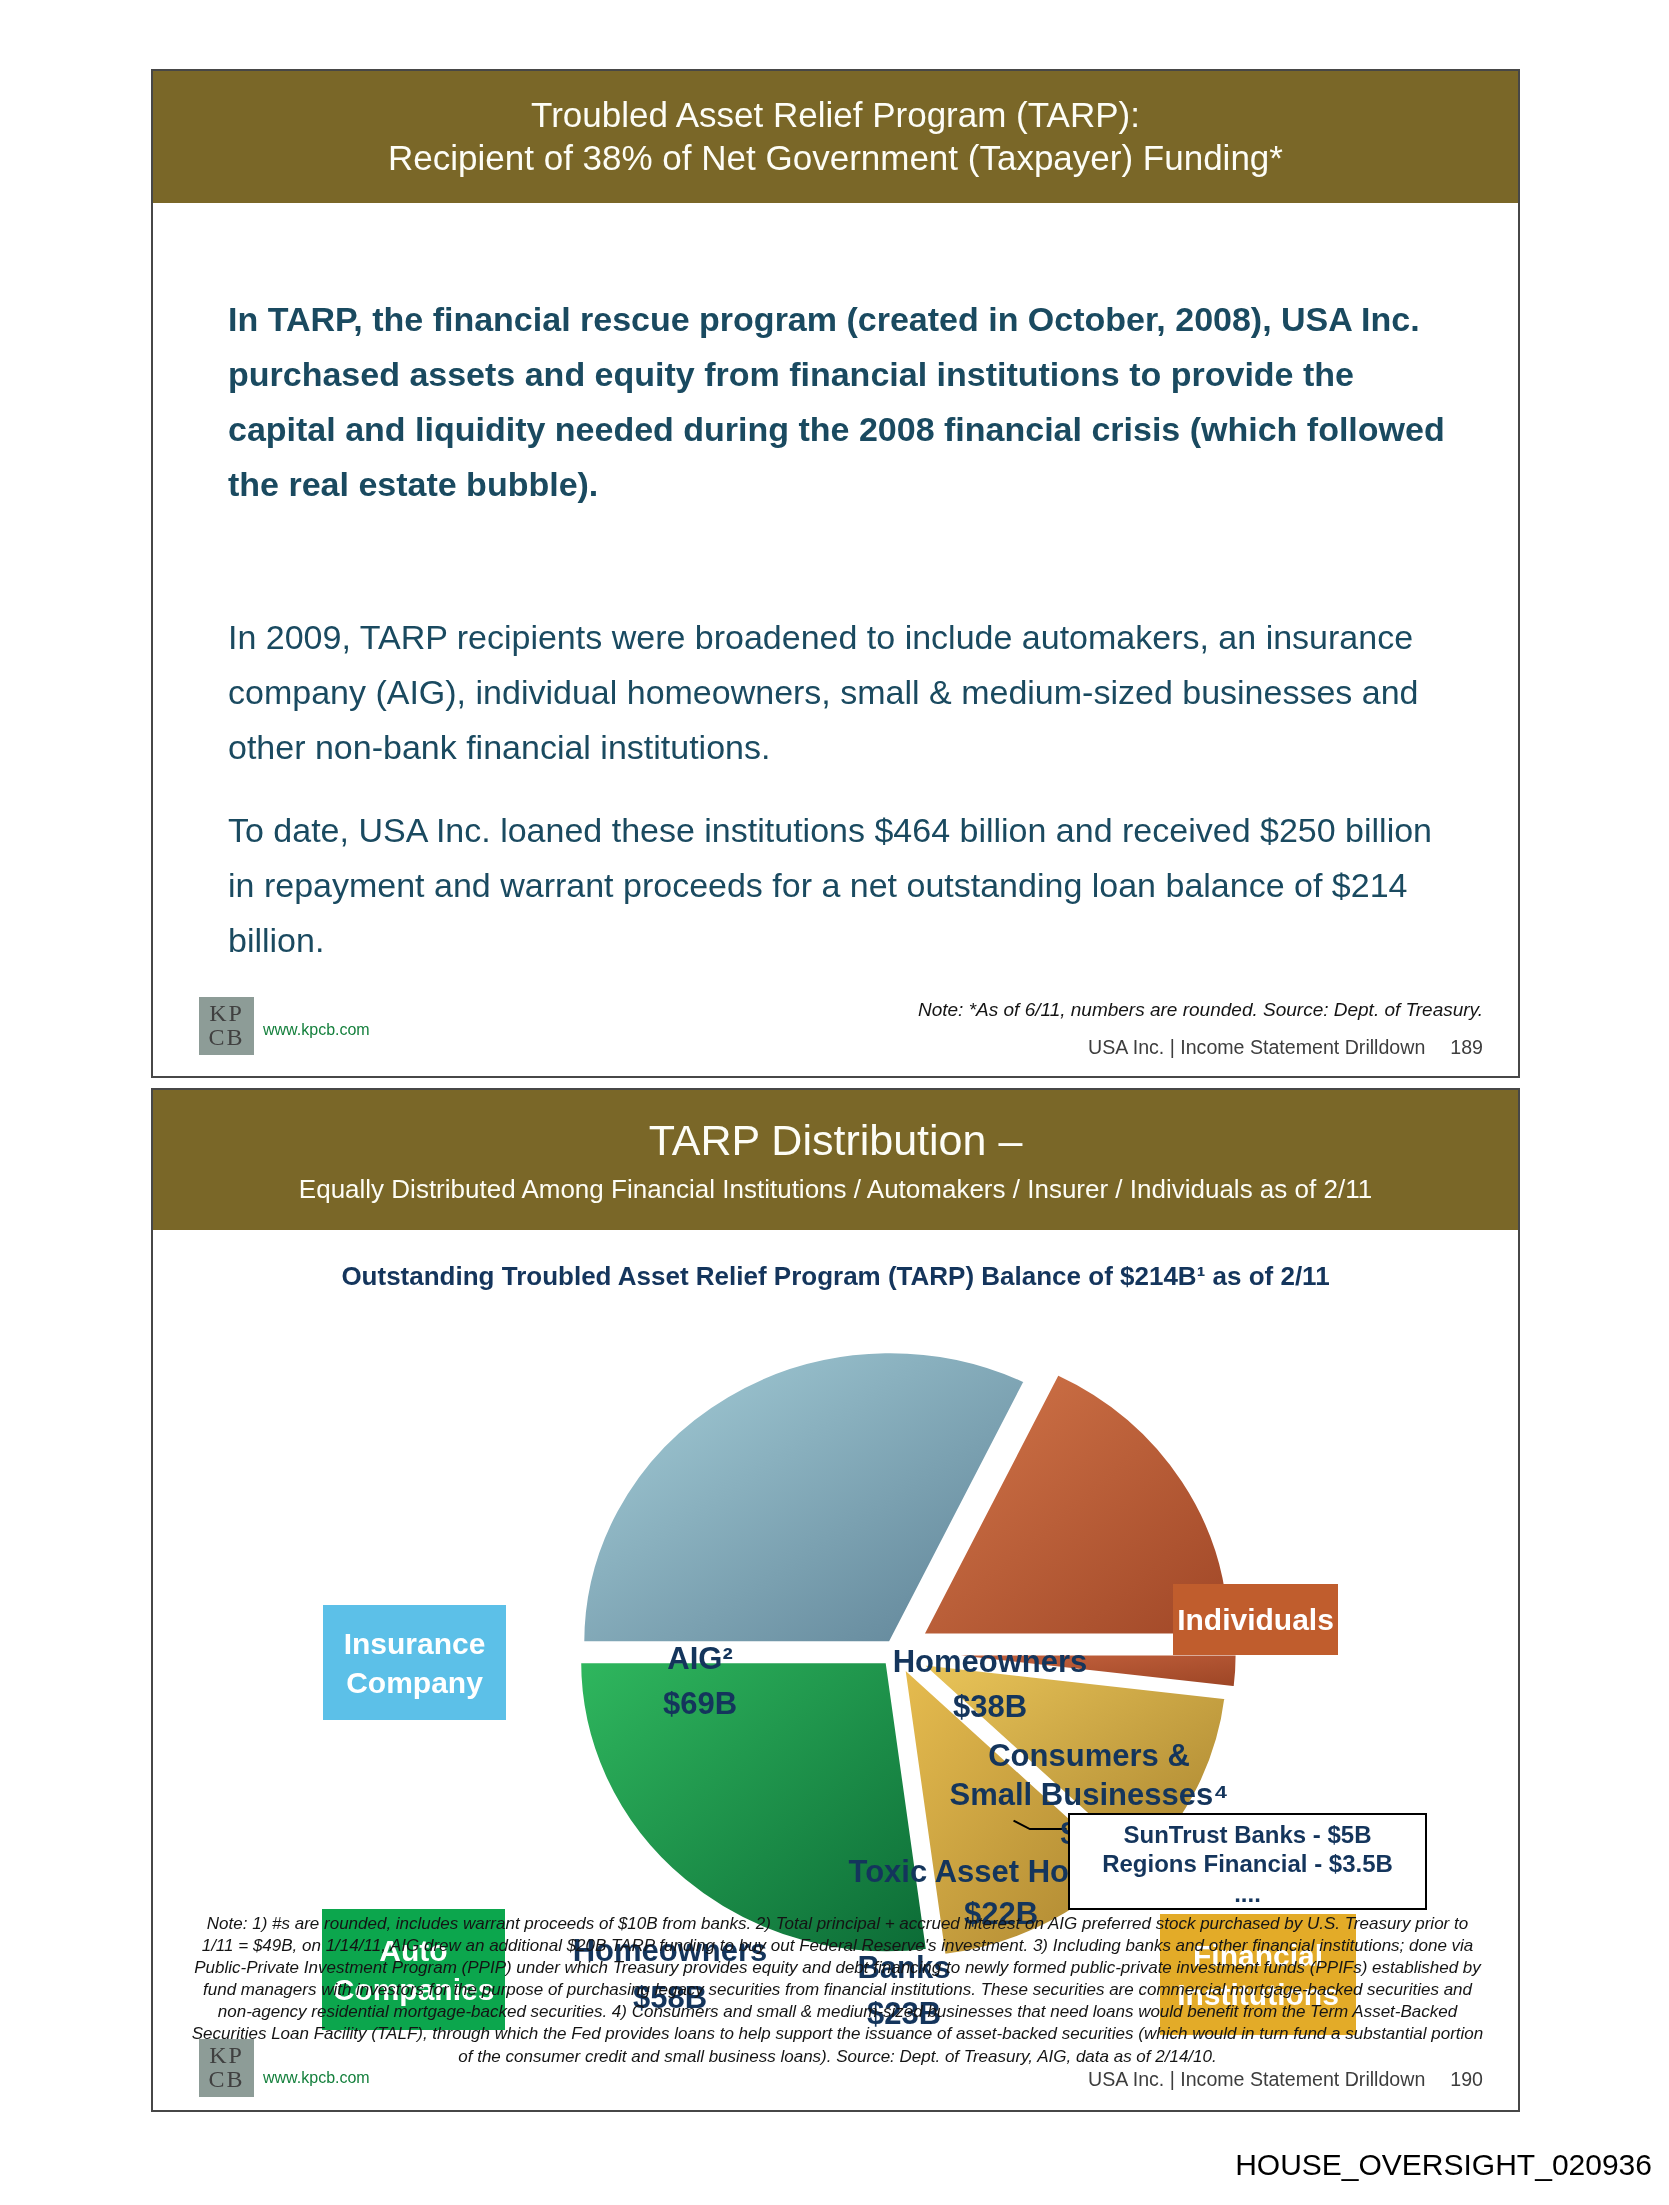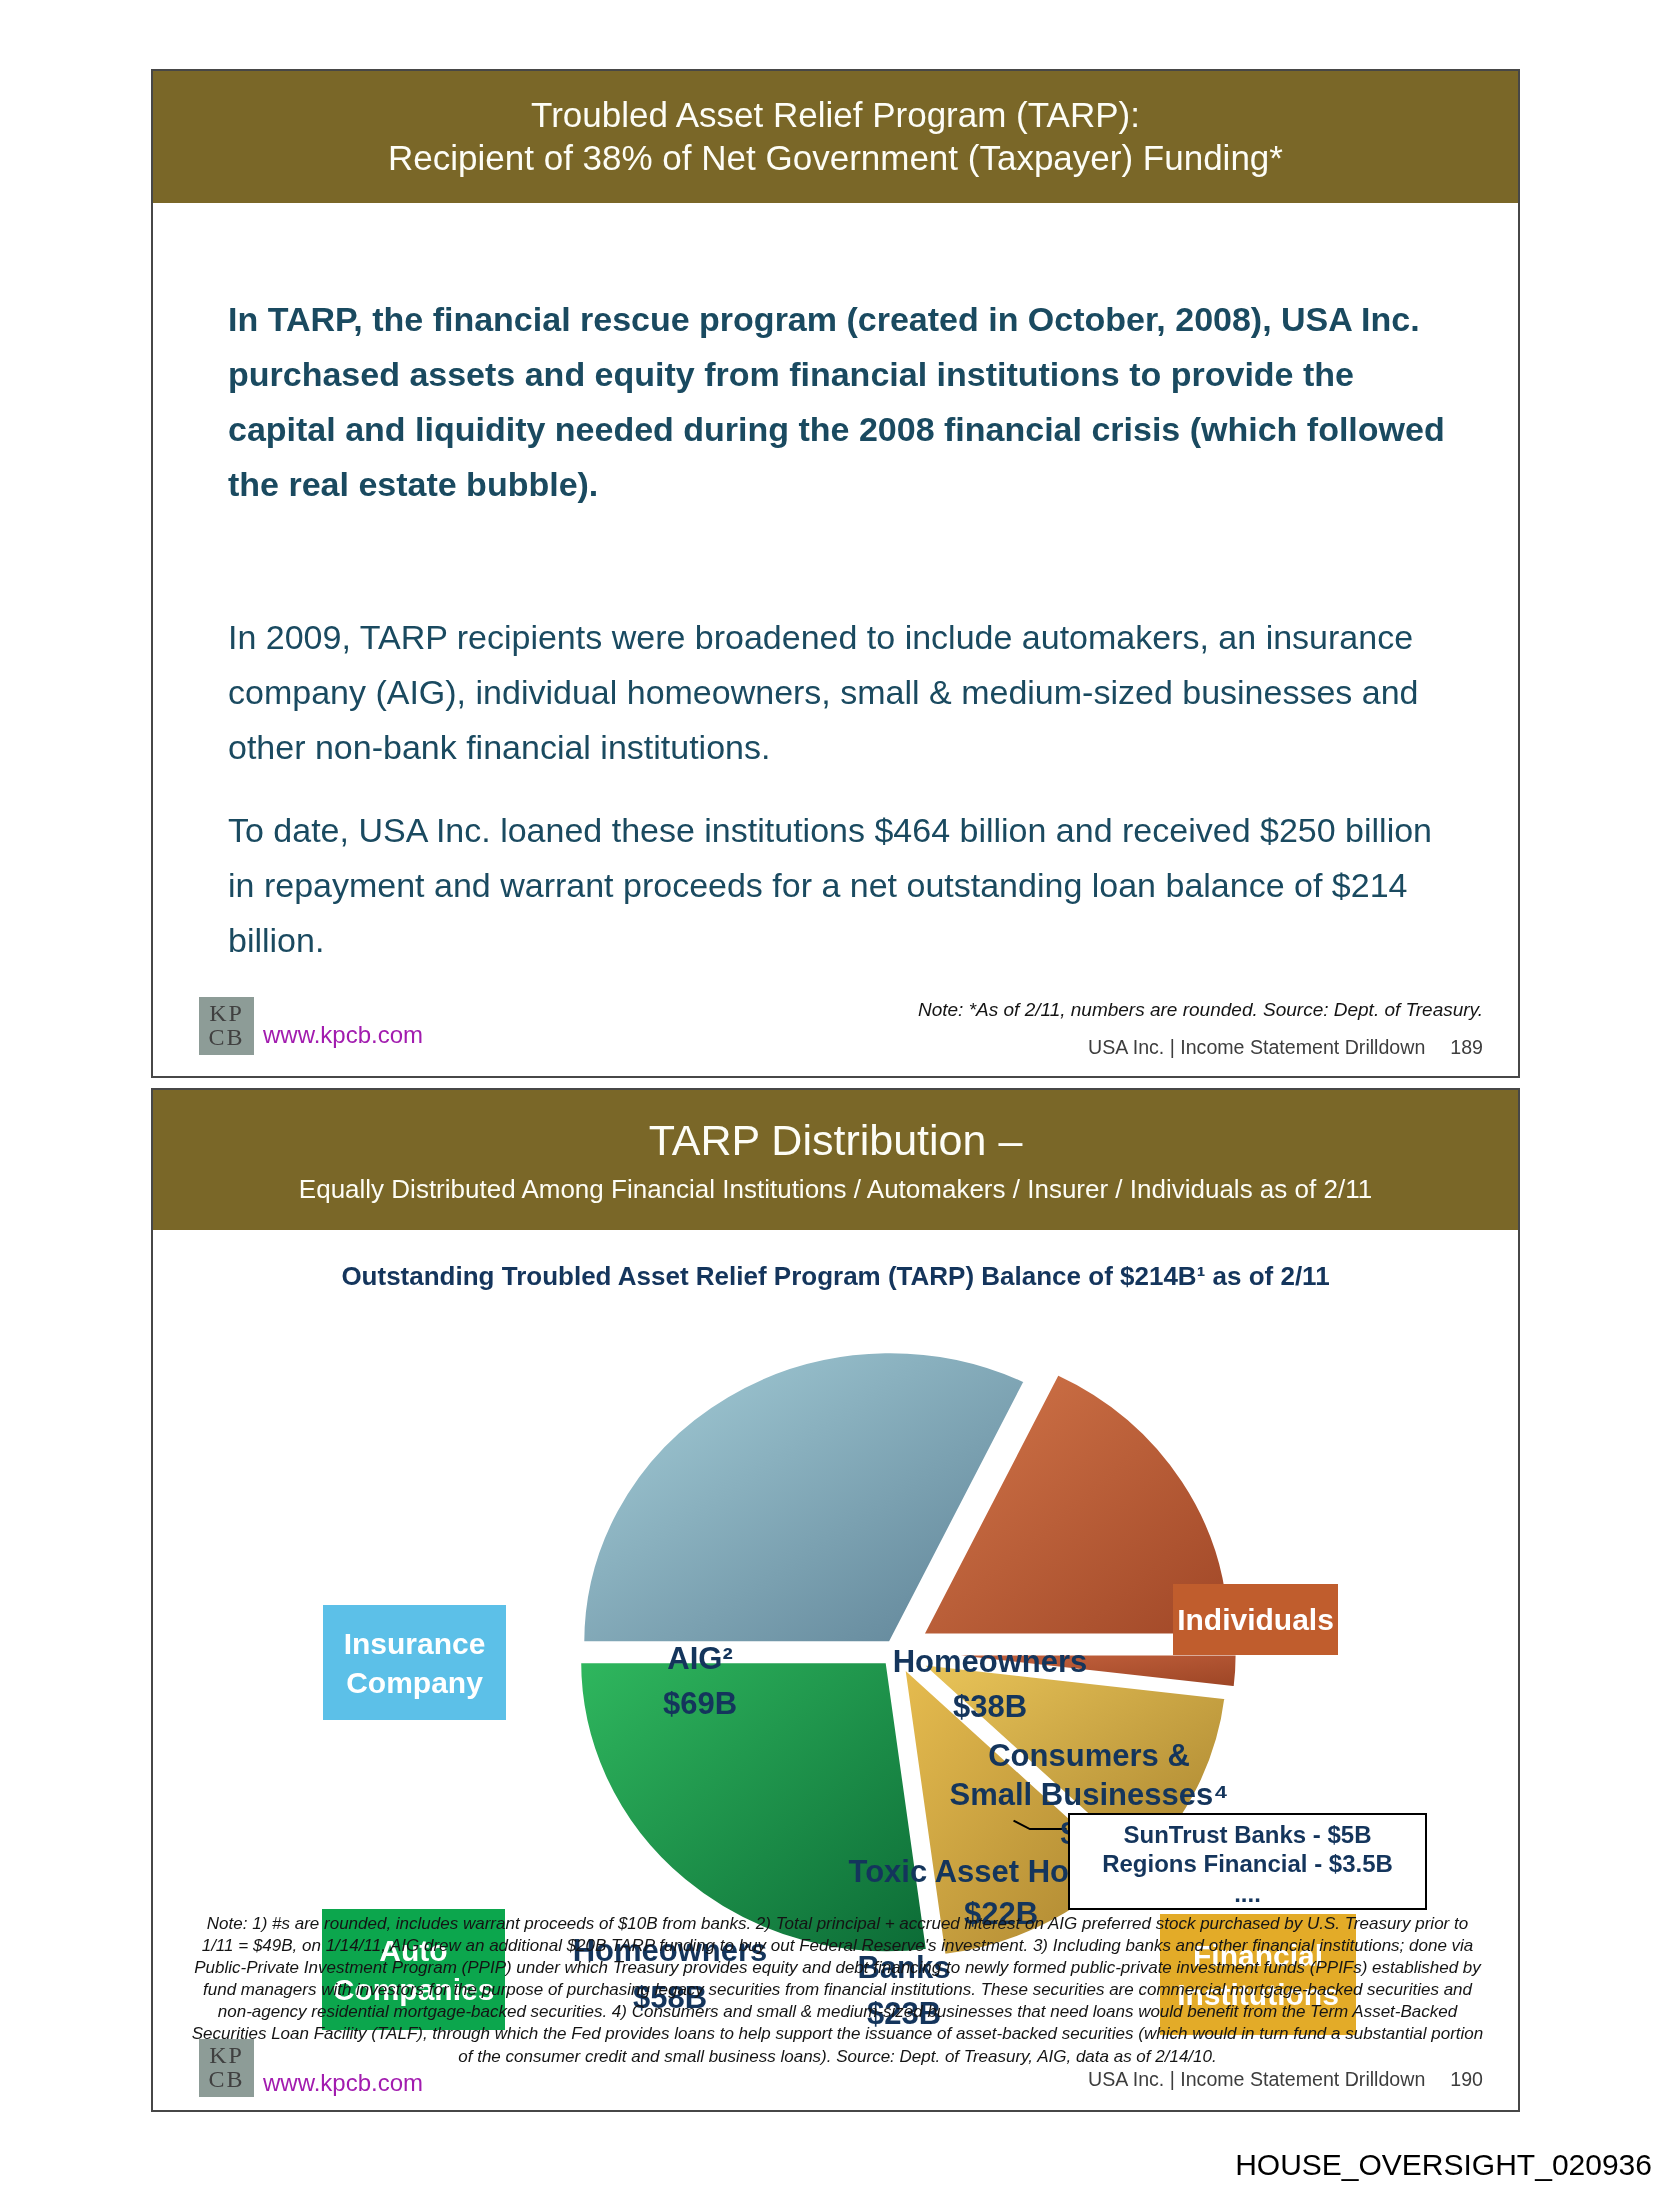--- a/index.html
+++ b/index.html
@@ -15,21 +15,21 @@
   #band2 .band-title{font-size:43px;line-height:1.1;}
   #band2 .band-sub{font-size:26px;margin-top:10.5px;line-height:1.1;}
   .para{position:absolute;left:75px;width:1237px;color:#1a4a60;font-size:34px;line-height:1.62;}
   .para.bold{font-weight:bold;}
   #p1{top:187px;}
   #p2{top:505px;}
   #p3{top:698px;}
   .kpcb-logo{position:absolute;left:46px;width:55px;height:58px;background:#8d9c97;color:#404040;
              font-family:"Liberation Serif","DejaVu Serif",serif;font-size:24px;line-height:0.98;
              display:flex;flex-direction:column;align-items:center;justify-content:center;letter-spacing:2px;}
-  .kpcb-url{position:absolute;left:110px;font-size:24px;color:#a21caf;}
+  .kpcb-url{position:absolute;left:110px;font-size:16px;color:#15803d;}
   .foot-note{position:absolute;right:35px;font-size:19px;font-style:italic;color:#141414;text-align:right;}
   .foot-credit{position:absolute;right:35px;font-size:19.6px;color:#3d3d3d;text-align:right;}
   .foot-credit .pgnum{margin-left:25px;}
   #chart-title{position:absolute;left:0;top:171px;width:100%;text-align:center;
                color:#14355c;font-size:26px;font-weight:bold;}
   #pie-svg,#pie-labels,#legend-boxes{position:absolute;left:0;top:140px;width:1369px;height:884px;}
   #pie-labels,#legend-boxes{pointer-events:none;margin-top:36px;}
   .pie-label{position:absolute;transform:translateX(-50%);text-align:center;white-space:nowrap;
              color:#14355c;font-size:31px;font-weight:bold;}
   .legend-box{position:absolute;display:flex;flex-direction:column;align-items:center;justify-content:center;
@@ -53,21 +53,21 @@
     </div>
     <p class="para bold" id="p1">In TARP, the financial rescue program (created in October, 2008), USA Inc. purchased assets and equity from financial institutions to provide the capital and liquidity needed during the 2008 financial crisis (which followed the real estate bubble).</p>
     <p class="para" id="p2">In 2009, TARP recipients were broadened to include automakers, an insurance company (AIG), individual homeowners, small &amp; medium-sized businesses and other non-bank financial institutions.</p>
     <p class="para" id="p3">To date, USA Inc. loaned these institutions $464 billion and received $250 billion in repayment and warrant proceeds for a net outstanding loan balance of $214 billion.</p>
 
     <div class="kpcb-logo" style="top:926px;">
       <span>KP</span>
       <span>CB</span>
     </div>
     <span class="kpcb-url" style="top:950px;">www.kpcb.com</span>
-    <div class="foot-note" style="top:928px;">Note: *As of 2/11, numbers are rounded. Source: Dept. of Treasury.</div>
+    <div class="foot-note" style="top:928px;">Note: *As of 6/11, numbers are rounded. Source: Dept. of Treasury.</div>
     <div class="foot-credit" style="top:965px;">
       <span>USA Inc. | Income Statement Drilldown</span><span class="pgnum">189</span>
     </div>
   </div>
 
   <div class="slide" id="slide2">
     <div class="band" id="band2">
       <div class="band-title">TARP Distribution –</div>
       <div class="band-sub">Equally Distributed Among Financial Institutions / Automakers / Insurer / Individuals as of 2/11</div>
     </div>

